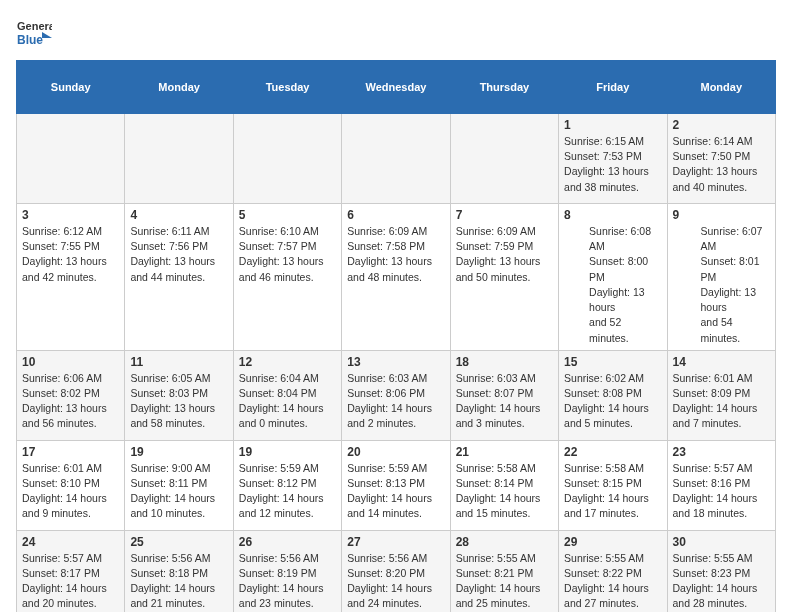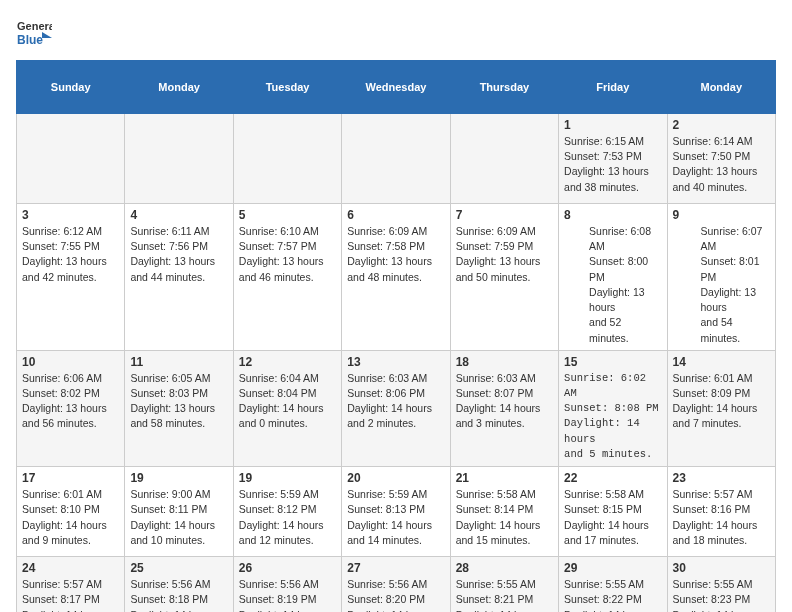--- a/index.html
+++ b/index.html
@@ -211,21 +211,21 @@
         </td>
         <td>
           <span class="day-num">18</span>
           <div class="cell-info" style="white-space: pre-line;">Sunrise: 6:03 AM
 Sunset: 8:07 PM
 Daylight: 14 hours
 and 3 minutes.</div>
         </td>
         <td>
           <span class="day-num">15</span>
-          <div class="cell-info" style="white-space: pre-line; font-family: Liberation Mono, monospace;">Sunrise: 6:02 AM
+          <div class="cell-info" style="white-space: pre-line;">Sunrise: 6:02 AM
 Sunset: 8:08 PM
 Daylight: 14 hours
 and 5 minutes.</div>
         </td>
         <td>
           <span class="day-num">14</span>
           <div class="cell-info" style="white-space: pre-line;">Sunrise: 6:01 AM
 Sunset: 8:09 PM
 Daylight: 14 hours
 and 7 minutes.</div>

